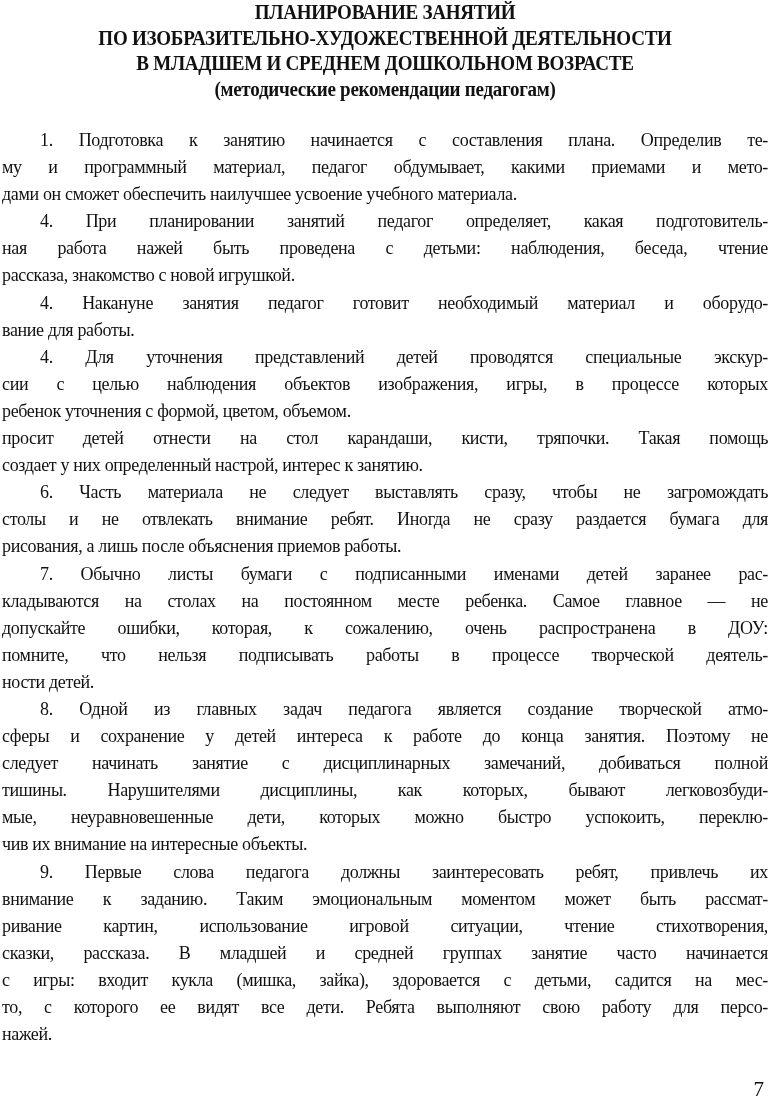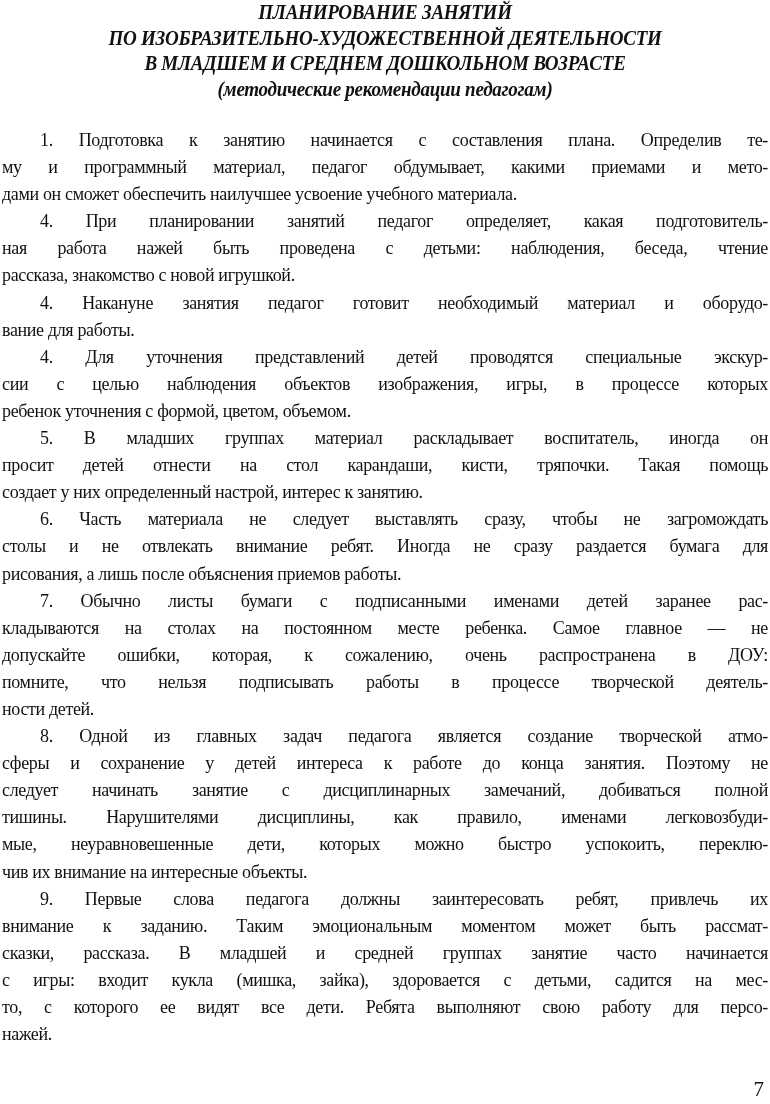--- a/index.html
+++ b/index.html
@@ -1,20 +1,20 @@
 <!DOCTYPE html>
 <html><head>
 <meta charset="utf-8">
 <style>
   html, body { margin: 0; padding: 0; background: #ffffff; }
   body {
     width: 770px; height: 1104px; position: relative; overflow: hidden;
     font-family: "Liberation Serif", "DejaVu Serif", serif; color: #111;
   }
-  .title-block { position: absolute; top: 0; left: 0; width: 770px; text-align: center; font-style: italic; }
+  .title-block { position: absolute; top: 0; left: 0; width: 770px; text-align: center; }
   .title-line {
     font-weight: bold; font-size: 20.5px; line-height: 25.5px;
     letter-spacing: -0.3px; transform: scaleX(0.93); white-space: nowrap;
   }
   .title-line.sub { font-size: 20.5px; }
   .body-block { position: absolute; top: 127px; left: 2px; width: 766px; }
   .line {
     font-size: 18px; line-height: 27.1px; height: 27.1px;
     text-align: justify; text-align-last: justify; white-space: nowrap;
     overflow: visible; letter-spacing: -0.35px;
@@ -54,21 +54,20 @@
     <div class="line last">вание для работы.</div>
   </div>
 
   <div>
     <div class="line first">4. Для уточнения представлений детей проводятся специальные экскур-</div>
     <div class="line">сии с целью наблюдения объектов изображения, игры, в процессе которых</div>
     <div class="line last">ребенок уточнения с формой, цветом, объемом.</div>
   </div>
 
   <div>
-    <div class="line first">5. В младших группах материал раскладывает воспитатель, иногда он</div>
     <div class="line">просит детей отнести на стол карандаши, кисти, тряпочки. Такая помощь</div>
     <div class="line last">создает у них определенный настрой, интерес к занятию.</div>
   </div>
 
   <div>
     <div class="line first">6. Часть материала не следует выставлять сразу, чтобы не загромождать</div>
     <div class="line">столы и не отвлекать внимание ребят. Иногда не сразу раздается бумага для</div>
     <div class="line last">рисования, а лишь после объяснения приемов работы.</div>
   </div>
 
@@ -77,28 +76,29 @@
     <div class="line">кладываются на столах на постоянном месте ребенка. Самое главное — не</div>
     <div class="line">допускайте ошибки, которая, к сожалению, очень распространена в ДОУ:</div>
     <div class="line">помните, что нельзя подписывать работы в процессе творческой деятель-</div>
     <div class="line last">ности детей.</div>
   </div>
 
   <div>
     <div class="line first">8. Одной из главных задач педагога является создание творческой атмо-</div>
     <div class="line">сферы и сохранение у детей интереса к работе до конца занятия. Поэтому не</div>
     <div class="line">следует начинать занятие с дисциплинарных замечаний, добиваться полной</div>
-    <div class="line">тишины. Нарушителями дисциплины, как правило, именами легковозбуди-</div>
+    <div class="line">тишины. Нарушителями дисциплины, как которых, бывают легковозбуди-</div>
     <div class="line">мые, неуравновешенные дети, которых можно быстро успокоить, переклю-</div>
     <div class="line last">чив их внимание на интересные объекты.</div>
   </div>
 
   <div>
     <div class="line first">9. Первые слова педагога должны заинтересовать ребят, привлечь их</div>
     <div class="line">внимание к заданию. Таким эмоциональным моментом может быть рассмат-</div>
+    <div class="line">ривание картин, использование игровой ситуации, чтение стихотворения,</div>
     <div class="line">сказки, рассказа. В младшей и средней группах занятие часто начинается</div>
     <div class="line">с игры: входит кукла (мишка, зайка), здоровается с детьми, садится на мес-</div>
     <div class="line">то, с которого ее видят все дети. Ребята выполняют свою работу для персо-</div>
     <div class="line last">нажей.</div>
   </div>
 </div>
 
 <div class="page-number">7</div>
 
 </body></html>

